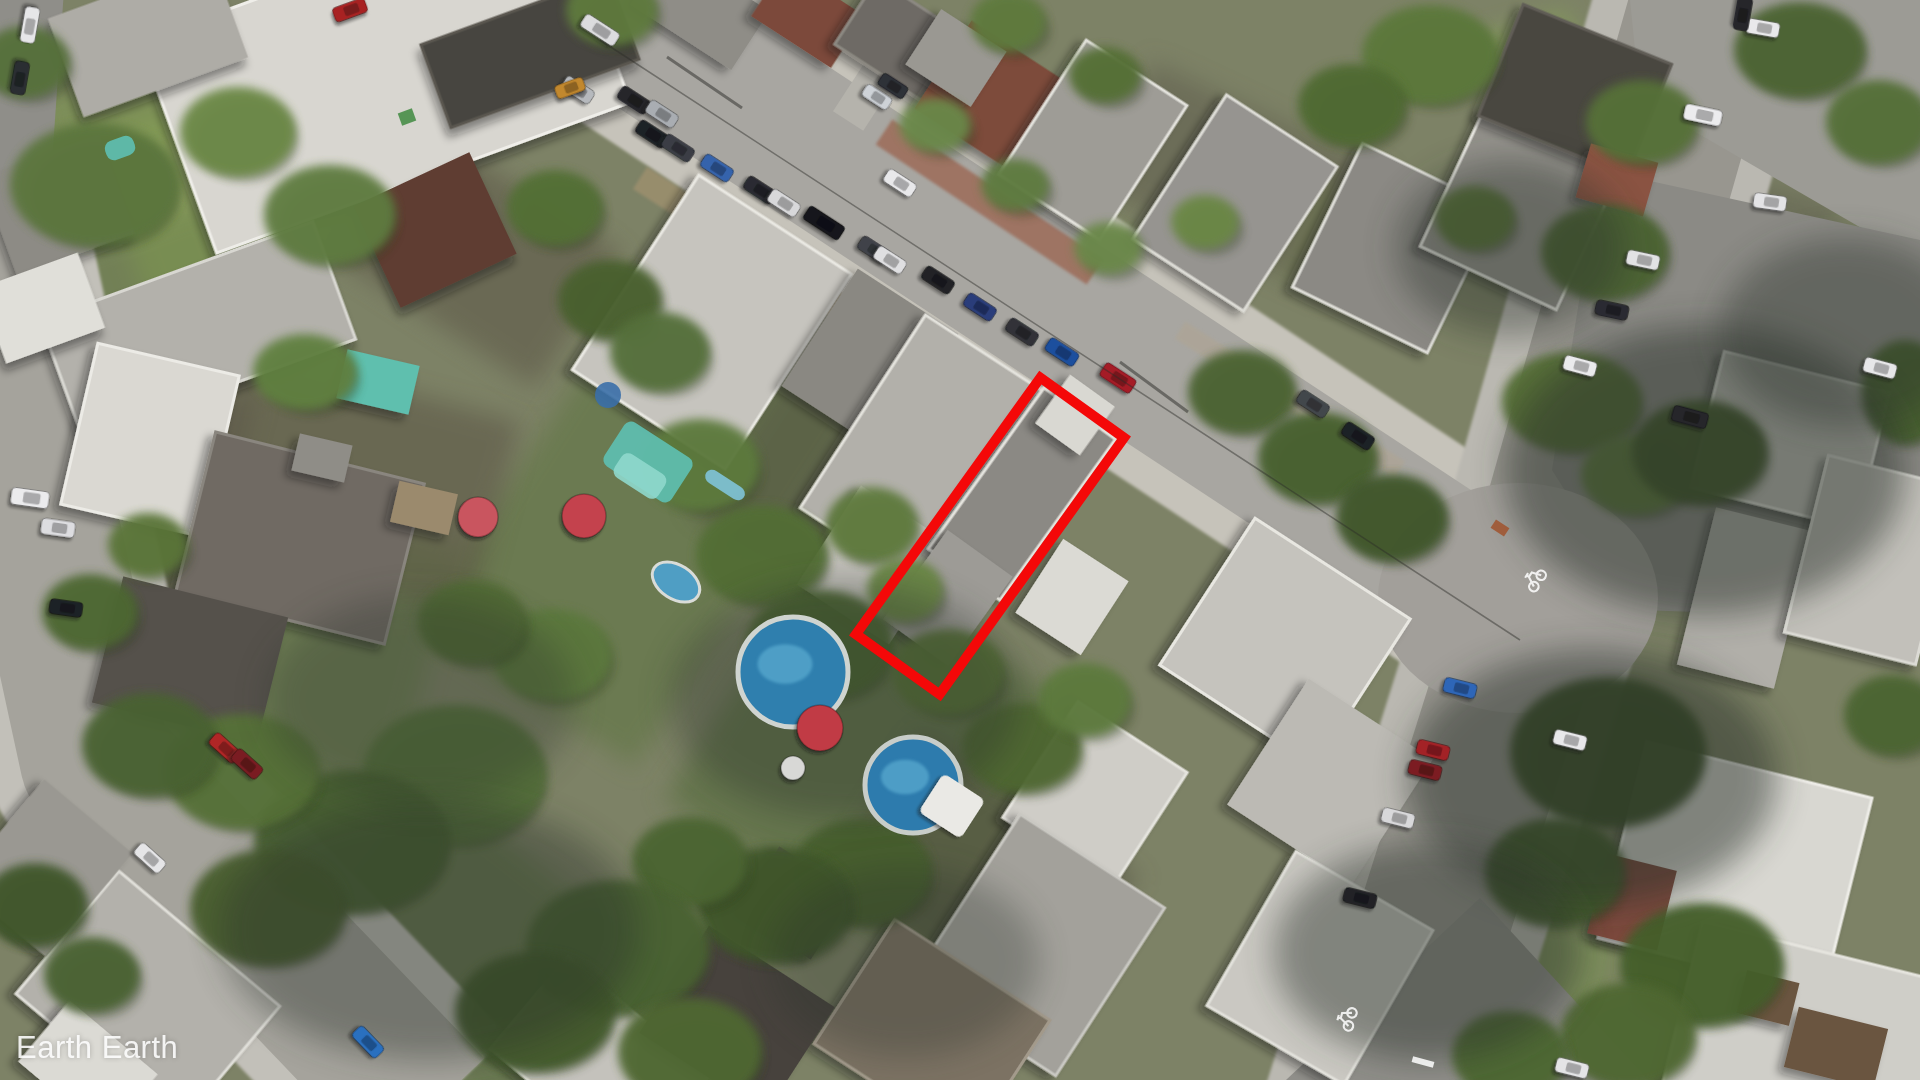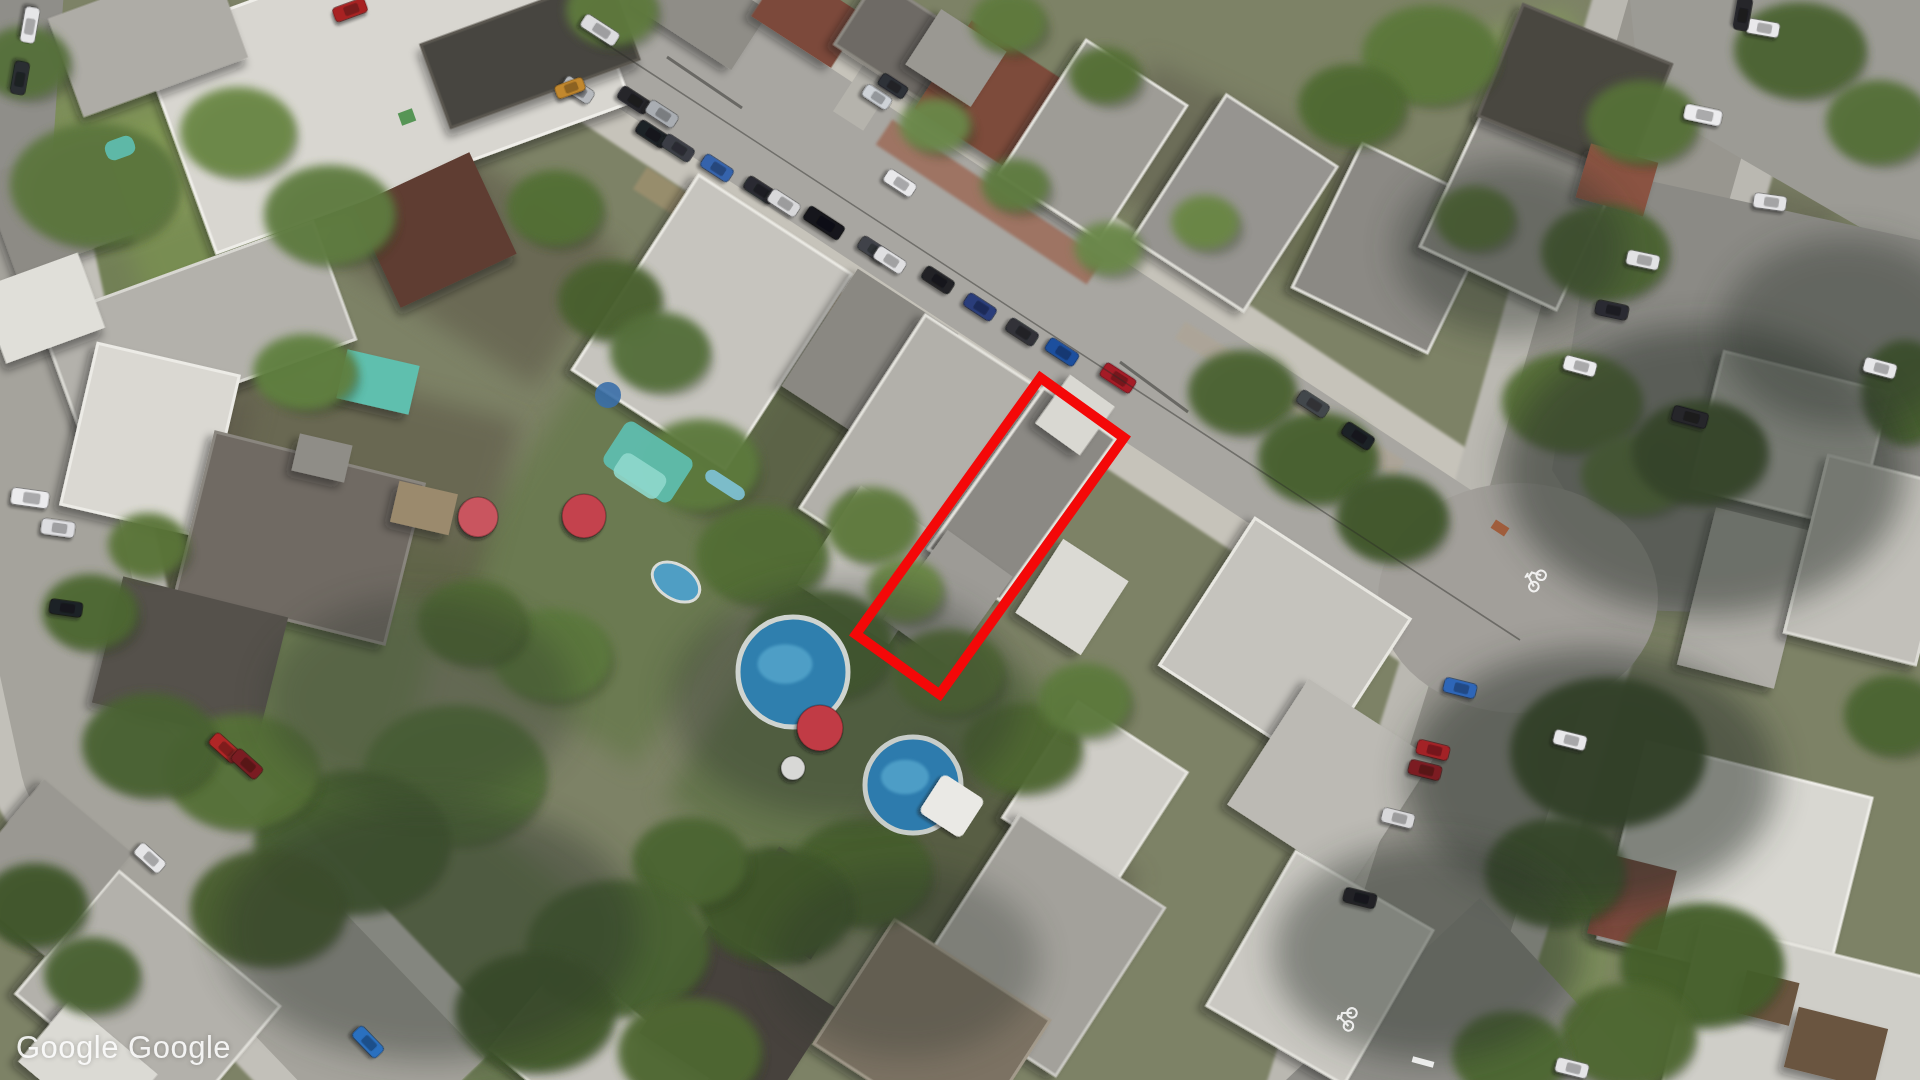--- a/index.html
+++ b/index.html
@@ -477,14 +477,14 @@
         <path d="M-5,4 L-1,-3 L3,-3 L5,4 M-1,-3 L-1,-5 M-3,-5 L1,-5" fill="none" stroke="#fff" stroke-width="1.6"></path>
       </g>
       <rect x="1412" y="1059" width="22" height="6" fill="#ffffff" transform="rotate(15 1423 1062)" opacity="0.85"></rect>
       <rect x="1492" y="523" width="16" height="10" fill="#a0522d" transform="rotate(33 1500 528)" opacity="0.85"></rect>
       <rect x="399.5" y="110.5" width="15" height="13" fill="#3f8a3f" transform="rotate(-20 407 117)" opacity="0.85"></rect>
       <line x1="600" y1="40" x2="1520" y2="640" stroke="#2c2c28" stroke-width="1.5" opacity="0.45"></line>
       <line x1="667" y1="57" x2="742" y2="108" stroke="#2c2c28" stroke-width="3" opacity="0.5"></line>
       <line x1="1120" y1="362" x2="1188" y2="412" stroke="#2c2c28" stroke-width="3" opacity="0.5"></line>
       <rect x="938.5" y="378" width="103" height="316" fill="none" stroke="#f40808" stroke-width="10" stroke-linejoin="miter" transform="rotate(35.7 990 536)"></rect>
     </svg>
-  <div class="watermark">Google Google</div>
+  <div class="watermark">Earth Earth</div>
 </div>
 
 </body></html>

